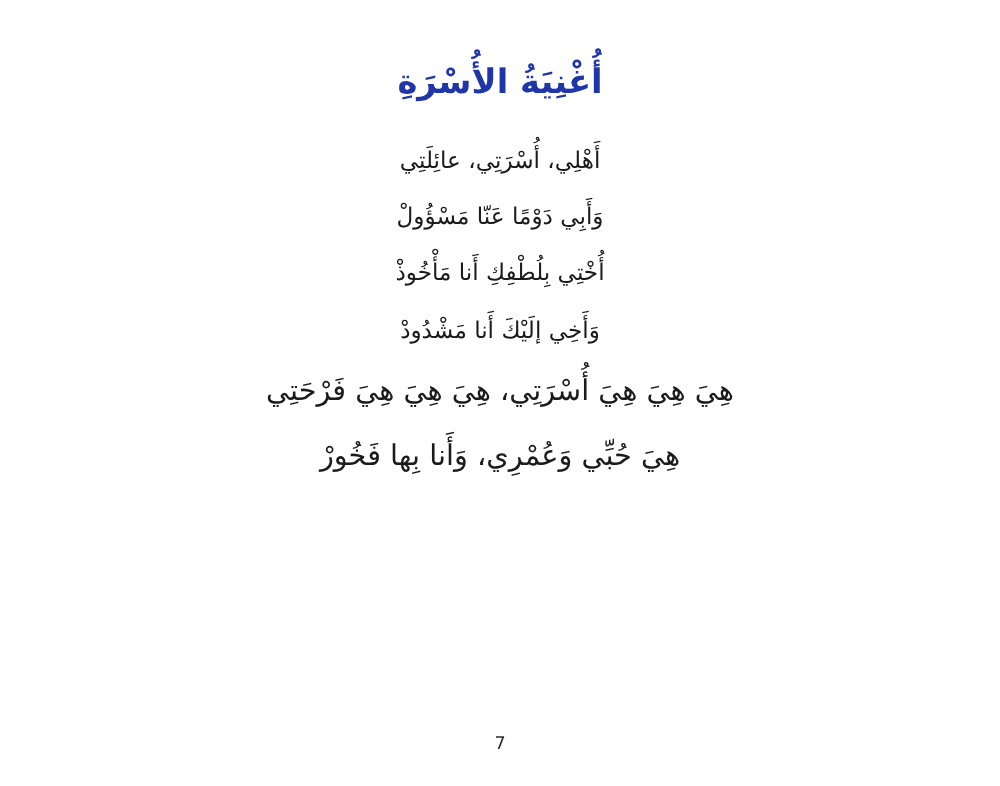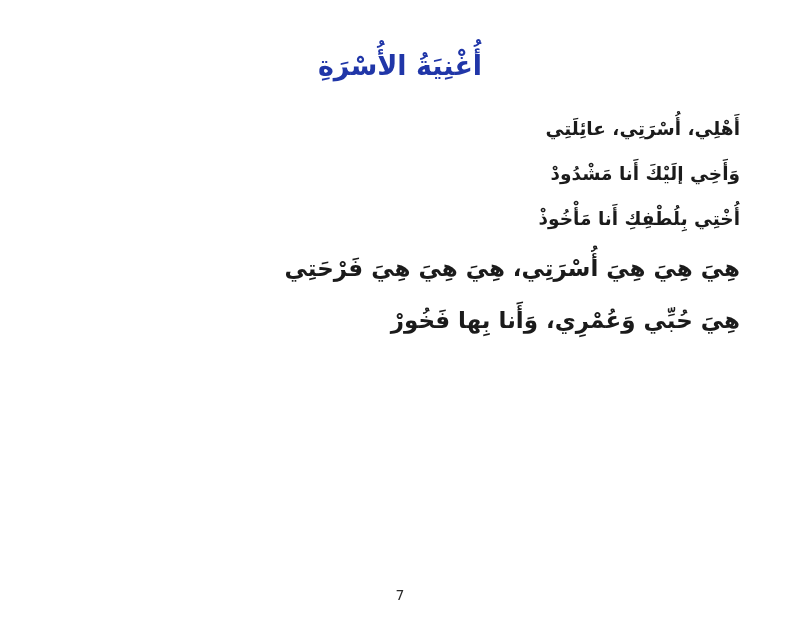--- a/index.html
+++ b/index.html
@@ -30,23 +30,22 @@
     text-align: center;
     margin-top: 20px;
     margin-bottom: 34px;
     letter-spacing: 0;
     direction: rtl;
   }
   .poem-body {
     width: 100%;
     display: flex;
     flex-direction: column;
-    align-items: flex-start;
+    align-items: center;
     direction: rtl;
-    font-weight: bold;
   }
   .poem-line {
     color: #1b1b1b;
     font-size: 18.5px;
     line-height: 1.55;
     text-align: center;
     margin: 0 0 16.5px 0;
     white-space: nowrap;
     direction: rtl;
   }
@@ -66,21 +65,22 @@
 </style>
 </head>
 <body>
 
 <div class="page">
 
   <h1 class="poem-title">أُغْنِيَةُ الأُسْرَةِ</h1>
 
   <div class="poem-body">
     <p class="poem-line">أَهْلِي، أُسْرَتِي، عائِلَتِي</p>
+    <p class="poem-line">وَأَبِي دَوْمًا عَنّا مَسْؤُولْ</p>
+    <p class="poem-line">أُخْتِي بِلُطْفِكِ أَنا مَأْخُوذْ</p>
     <p class="poem-line">وَأَخِي إلَيْكَ أَنا مَشْدُودْ</p>
-    <p class="poem-line">أُخْتِي بِلُطْفِكِ أَنا مَأْخُوذْ</p>
     <p class="poem-line wide">هِيَ هِيَ هِيَ أُسْرَتِي، هِيَ هِيَ هِيَ فَرْحَتِي</p>
     <p class="poem-line wide">هِيَ حُبِّي وَعُمْرِي، وَأَنا بِها فَخُورْ</p>
   </div>
 
   <div class="page-number">7</div>
 
 </div>
 
 </body></html>

